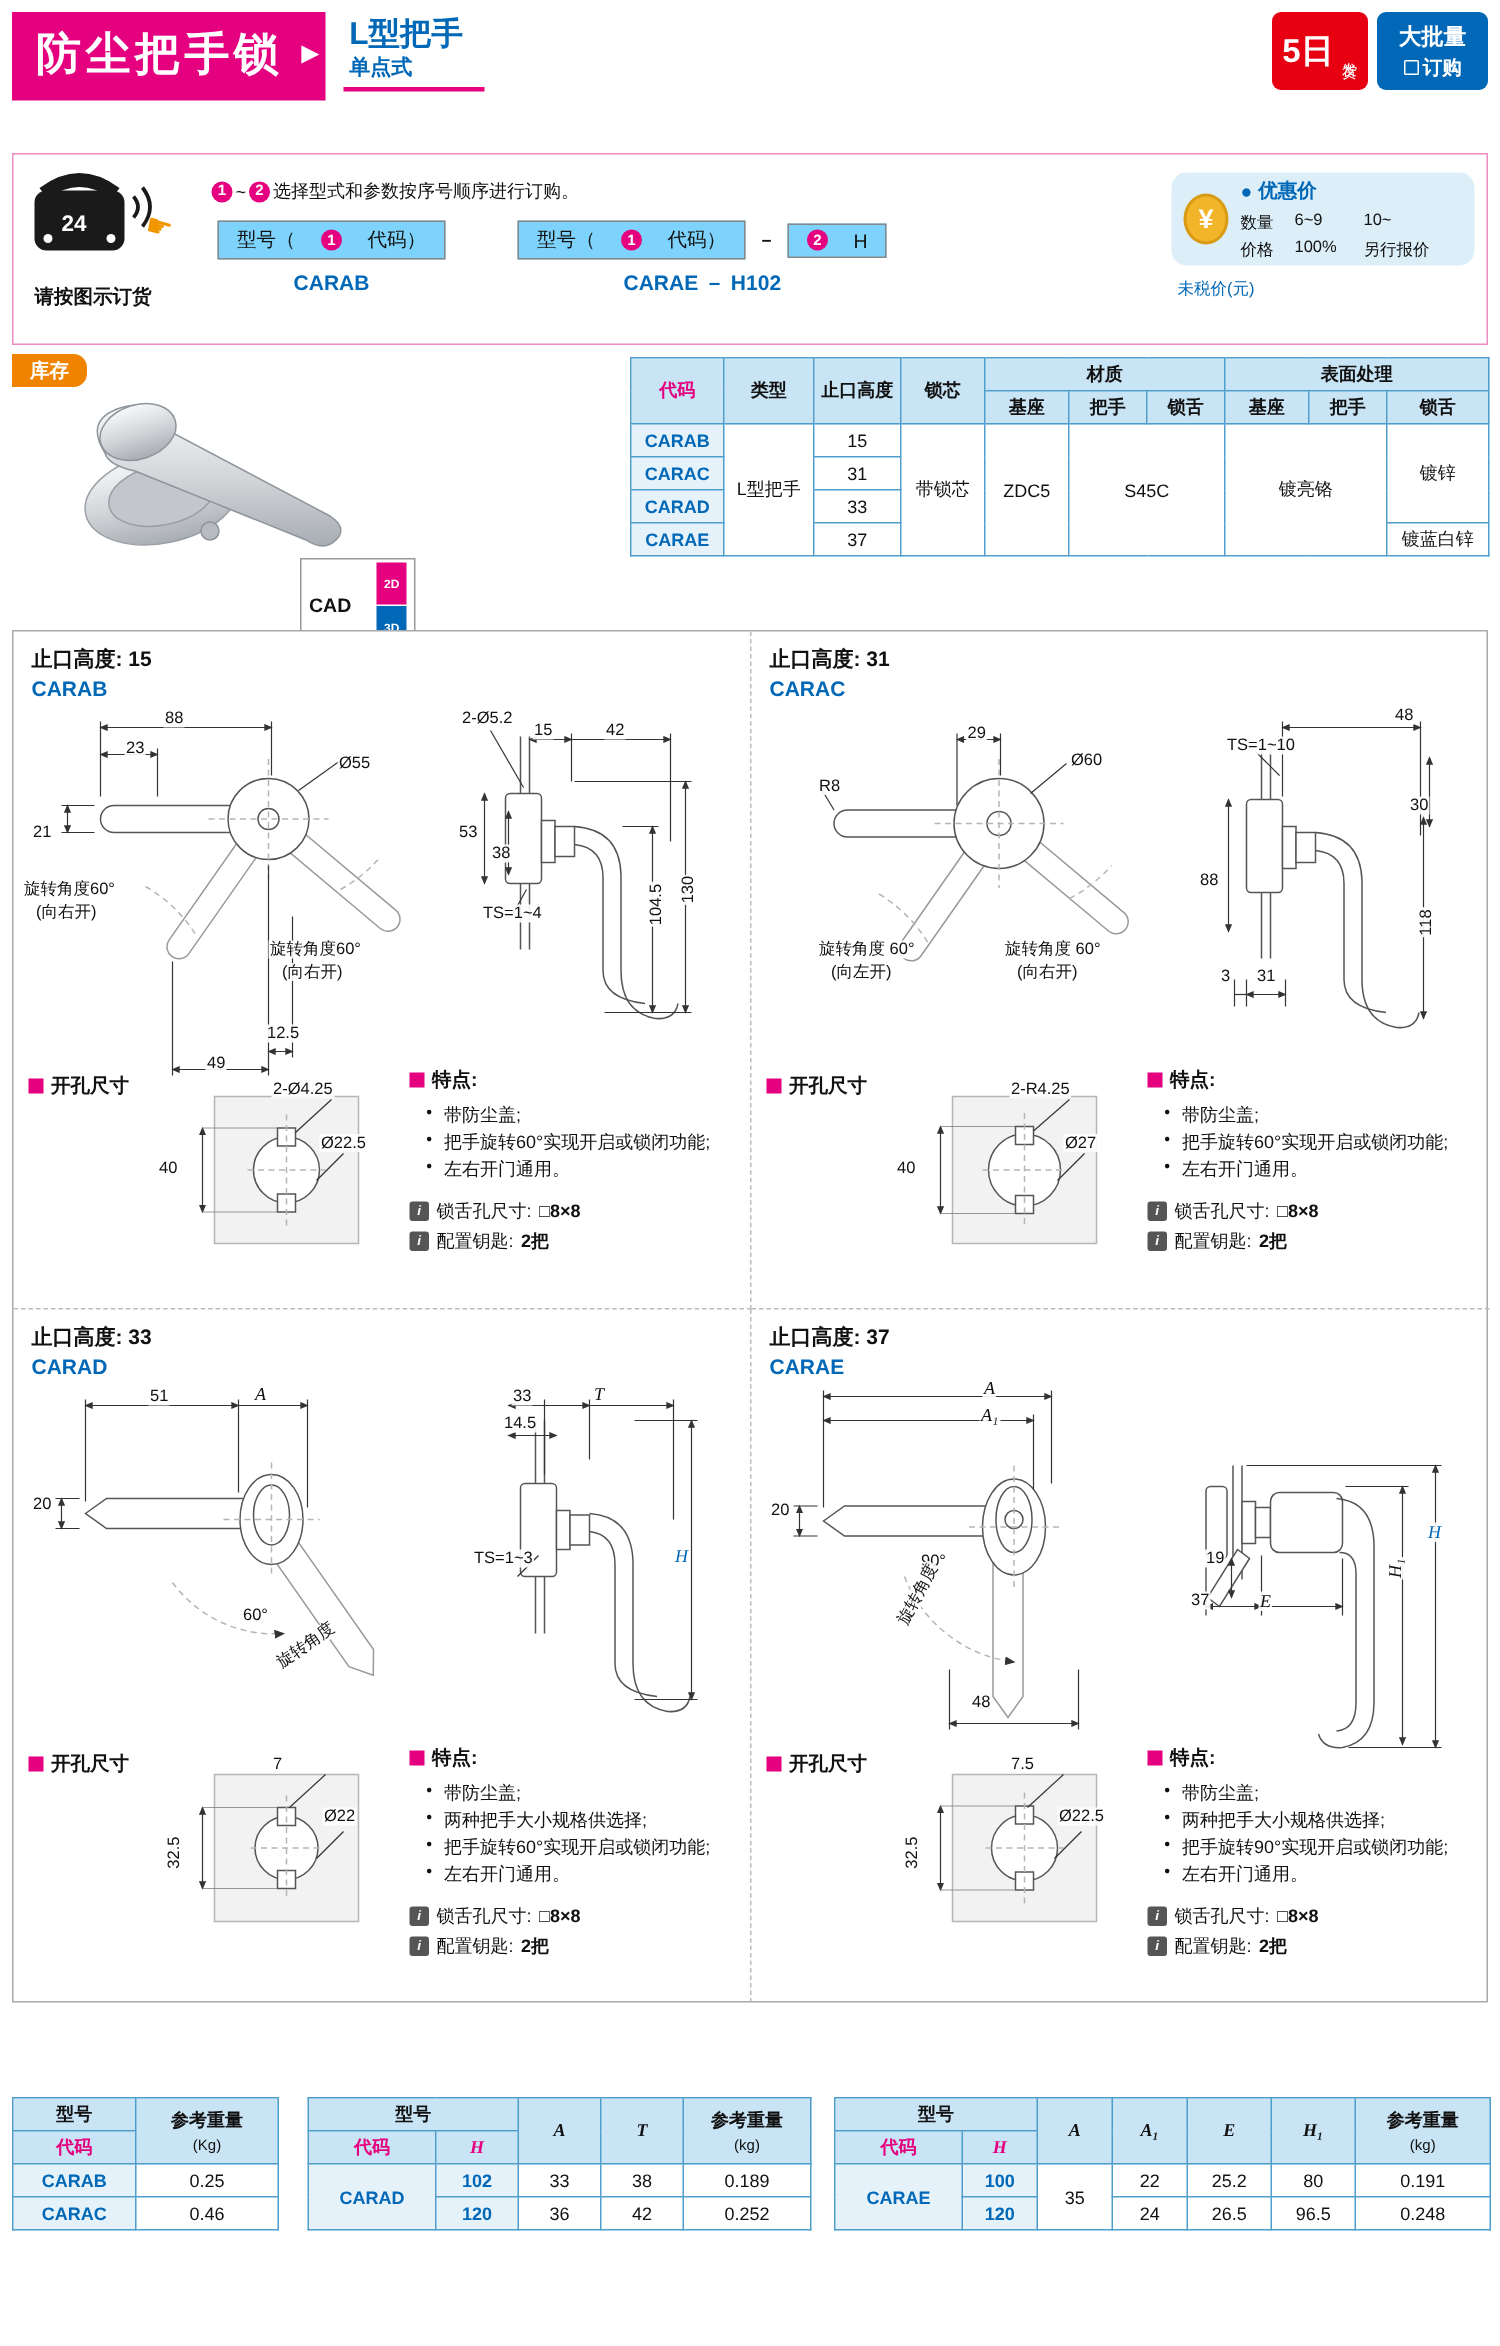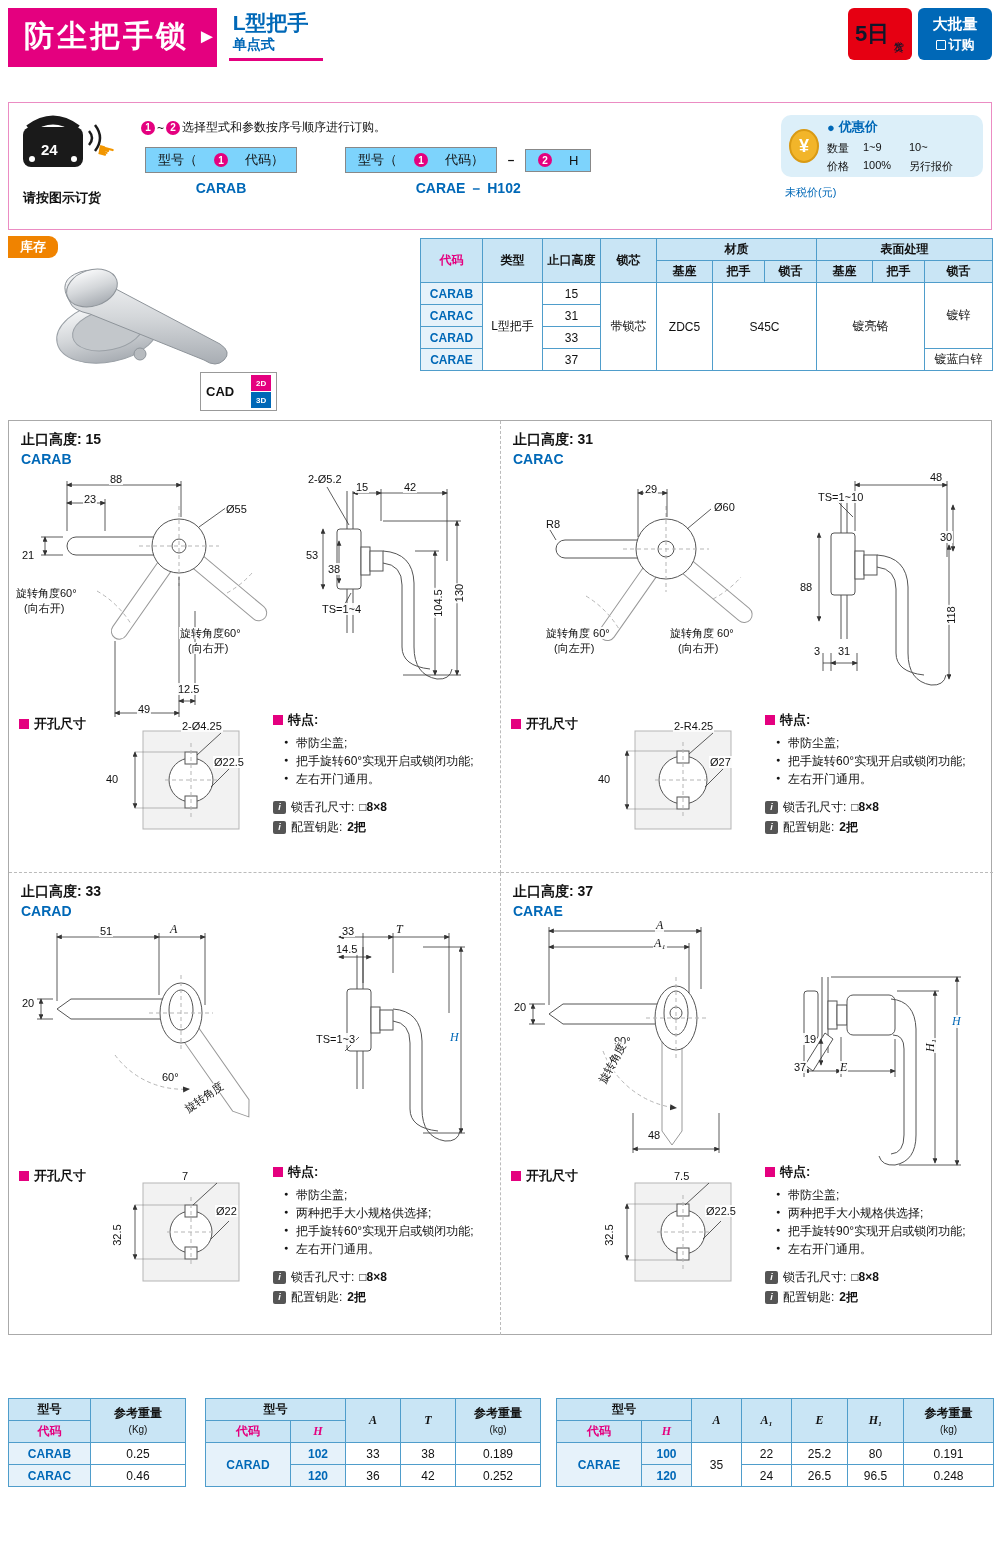--- a/index.html
+++ b/index.html
@@ -6,21 +6,21 @@
 body{width:1000px;height:1564px;position:relative;background:#fff;font-family:"Liberation Sans",sans-serif;color:#111;font-size:12px;overflow:hidden}
 .abs{position:absolute}
 
 #header{left:8px;top:8px;width:984px;height:88px;display:flex;align-items:flex-start}
 #title-band{background:#e4007f;color:#fff;font-size:30px;font-weight:bold;padding:8px 0 10px 16px;letter-spacing:3px;display:flex;align-items:center;gap:8px}
 #title-arrow{font-size:20px;letter-spacing:0}
 .subtitle-stack{margin-left:12px;margin-top:2px;padding:0 14px 4px 4px;border-bottom:3px solid #e4007f;display:inline-block}
 .sub1{color:#0068b7;font-size:21px;font-weight:bold;line-height:1.25}
 .sub2{color:#0068b7;font-size:14px;font-weight:bold}
 #badges{margin-left:auto;display:flex;gap:6px}
-.badge-red{background:#e60012;color:#0f172a;border-radius:6px;width:64px;height:52px;display:flex;align-items:center;justify-content:center}
+.badge-red{background:#e60012;color:#ffffff;border-radius:6px;width:64px;height:52px;display:flex;align-items:center;justify-content:center}
 .badge-red .big{font-size:22px;font-weight:bold}
 .badge-red .vlab{writing-mode:vertical-rl;font-size:10px;margin-left:2px}
 .badge-blue{background:#0068b7;color:#fff;border-radius:6px;width:74px;height:52px;display:flex;flex-direction:column;align-items:center;justify-content:center;gap:2px}
 .badge-blue .l1{font-size:15px;font-weight:bold}
 .badge-blue .l2{font-size:13px;font-weight:bold;display:flex;align-items:center;gap:3px}
 .cart-icon{width:10px;height:10px;border:1.5px solid #fff;display:inline-block;border-radius:1px}
 
 #order{left:8px;top:102px;width:984px;height:128px;border:1px solid #eb8cc3}
 #phone-block{position:absolute;left:10px;top:8px;width:118px;height:112px}
 #phone-24{position:absolute;left:22px;top:30px;color:#fff;font-weight:bold;font-size:15px}
@@ -38,21 +38,21 @@
 .coin{width:34px;height:34px;border-radius:50%;background:#f2b52a;border:2px solid #d99a14;color:#fff;font-weight:bold;font-size:18px;display:flex;align-items:center;justify-content:center}
 .price-title{color:#0068b7;font-weight:bold;font-size:13px;display:flex;align-items:center;gap:4px}
 .price-grid{display:grid;grid-template-columns:32px 42px 66px;font-size:11px;column-gap:4px;row-gap:3px;margin-top:5px}
 #price-note{position:absolute;left:776px;top:82px;color:#0068b7;font-size:11px}
 
 #stock-tab{left:8px;top:236px;background:#f08300;color:#fff;font-weight:bold;font-size:13px;padding:2px 12px;border-radius:0 9px 9px 0}
 #product-photo{left:12px;top:258px}
 #cad-badge{left:200px;top:372px;display:flex;align-items:center;gap:17px;border:1px solid #999;background:#fff;padding:2px 5px}
 .cad-text{font-weight:bold;font-size:13px}
 .cad-col{display:flex;flex-direction:column;gap:1px}
-.cad-sq{width:20px;height:16px;color:#fff;font-size:8px;font-weight:bold;display:flex;align-items:center;justify-content:center}
+.cad-sq{width:20px;height:28px;color:#fff;font-size:8px;font-weight:bold;display:flex;align-items:center;justify-content:center}
 .cad-2d{background:#e4007f}.cad-3d{background:#0068b7}
 
 table{border-collapse:collapse;background:#fff}
 td{border:1px solid #4f9dcb;text-align:center;font-size:12px;padding:2px 3px;height:22px}
 .th{background:#c9e5f5;font-weight:bold}
 .mag{color:#e4007f}
 .code{background:#e6f2fa;color:#0068b7;font-weight:bold}
 .hval{background:#e6f2fa;color:#0068b7;font-weight:bold}
 .unit{font-size:10px;font-weight:normal}
 #spec-table{left:420px;top:238px}
@@ -169,21 +169,21 @@
     <div class="coin">
         <span>¥</span>
       </div>
     <div>
       <div class="price-title">
         <span>●</span>
         <span>优惠价</span>
       </div>
       <div class="price-grid">
         <span>数量</span>
-        <span>1~9</span>
+        <span>6~9</span>
         <span>10~</span>
         <span>价格</span>
         <span>100%</span>
         <span>另行报价</span>
       </div>
     </div>
   </div>
   <div id="price-note">未税价(元)</div>
 </div>
 

